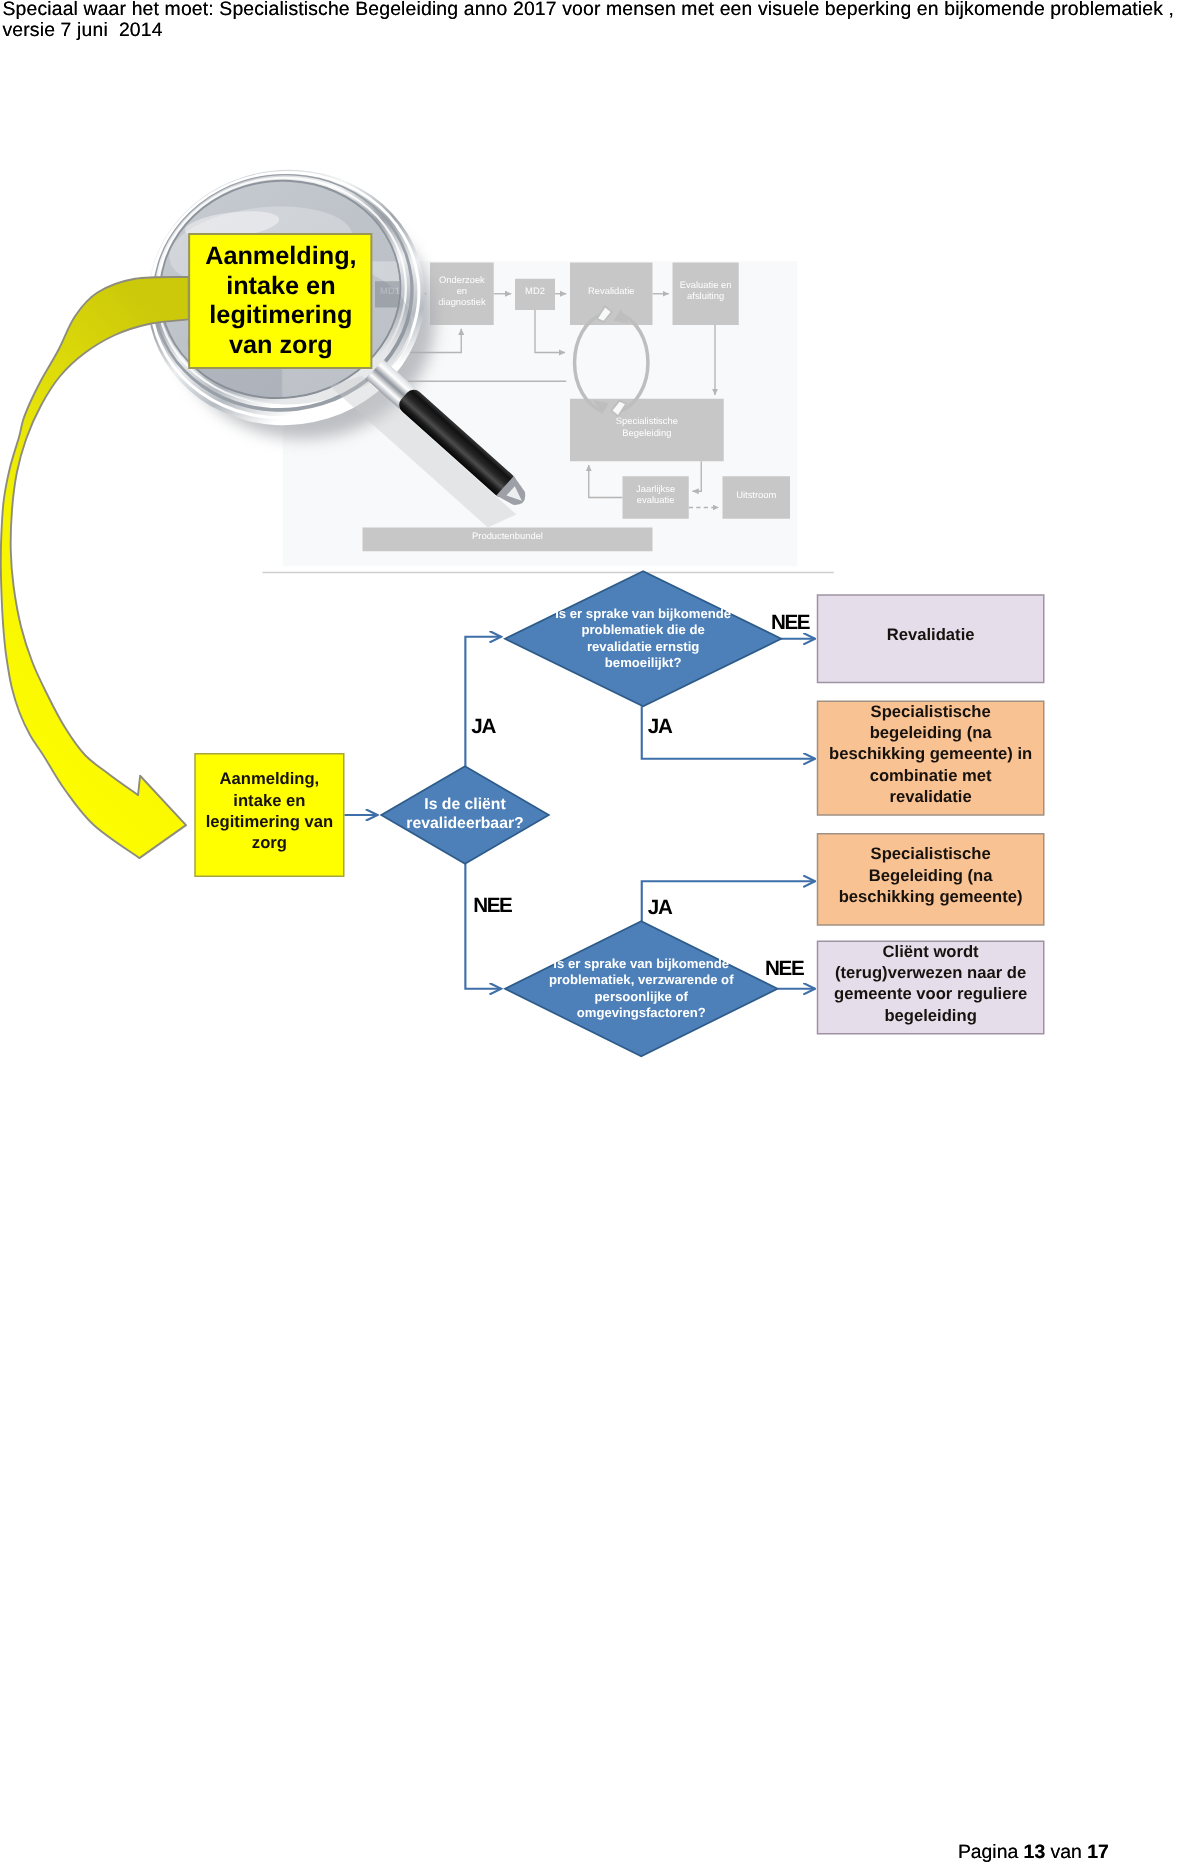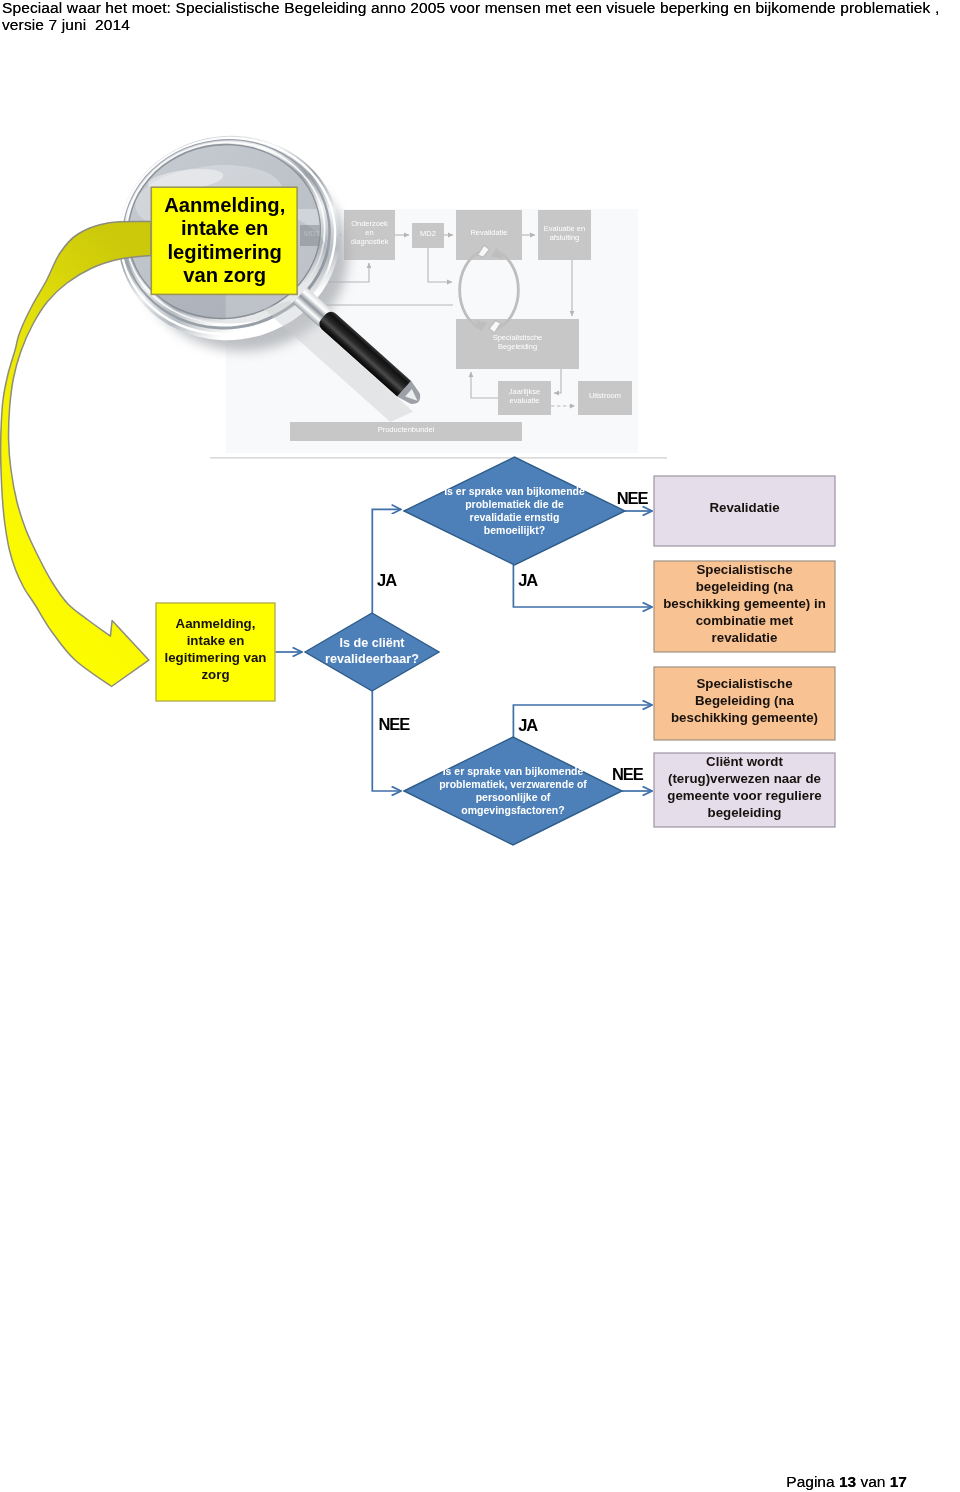--- a/index.html
+++ b/index.html
@@ -8,31 +8,31 @@
   .page{position:absolute;inset:0;}
   
   .hdr{position:absolute;left:0;top:0;width:960px;}
   .hdr .line{font-size:15.5px;color:#000;letter-spacing:0.12px;white-space:pre;
              text-shadow:0 0 0.35px rgba(0,0,0,0.8);}
   .hdr .l1{position:absolute;left:2px;top:-1px;}
   .hdr .l2{position:absolute;left:2px;top:16px;}
   
   .ftr{position:absolute;left:0;top:1474px;width:888px;text-align:right;padding-right:1px;box-sizing:border-box;
        font-size:15.5px;line-height:16px;color:#000;white-space:pre;
-       text-shadow:0 0 0.35px rgba(0,0,0,0.8);margin-left:20px;}
+       text-shadow:0 0 0.35px rgba(0,0,0,0.8);}
   .ftr b{font-weight:bold;}
   
   .fig{position:absolute;left:0;top:120px;width:960px;height:760px;}
 </style>
 </head>
 <body>
 
 <div class="page">
   <div class="hdr">
-    <div class="line l1">Speciaal waar het moet: Specialistische Begeleiding anno 2005 voor mensen met een visuele beperking en bijkomende problematiek ,</div>
+    <div class="line l1">Speciaal waar het moet: Specialistische Begeleiding anno 2017 voor mensen met een visuele beperking en bijkomende problematiek ,</div>
     <div class="line l2">versie 7 juni  2014</div>
   </div>
 
   <div class="fig">
     <svg id="figsvg" width="960" height="760" viewBox="0 0 960 760">
       <defs>
         <linearGradient id="gBigArrow" x1="0.62" y1="0" x2="0.3" y2="1">
           <stop offset="0" stop-color="#ccc90a"></stop>
           <stop offset="0.30" stop-color="#e2e009"></stop>
           <stop offset="0.55" stop-color="#f6f400"></stop>

